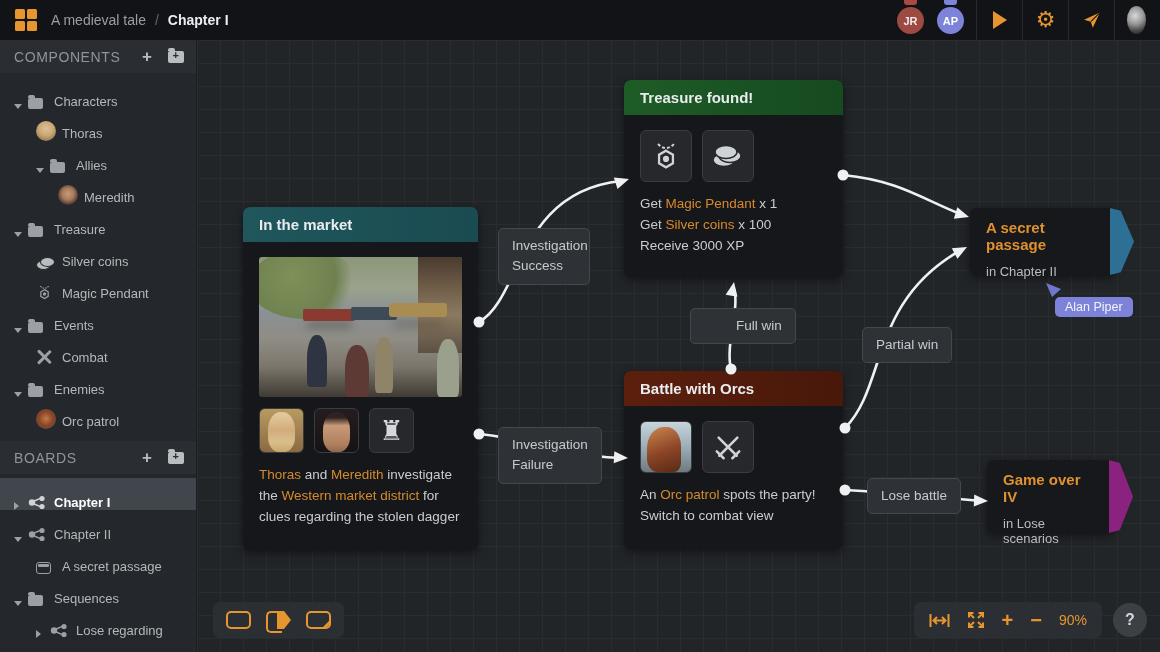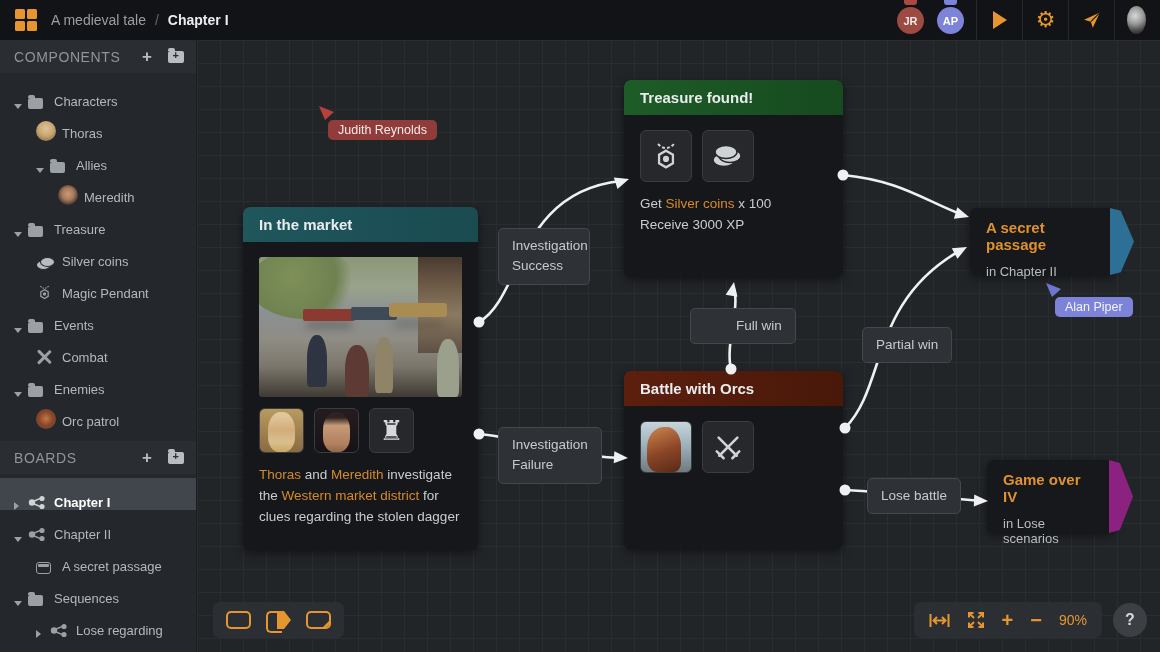--- a/index.html
+++ b/index.html
@@ -410,39 +410,44 @@
         </div>
         <div class="thumb">
           <svg width="34" height="26" viewBox="0 0 34 26">
             <ellipse cx="13" cy="17" rx="11" ry="6.5" fill="#cfd3d6" stroke="#26282b" stroke-width="1.5"></ellipse>
             <ellipse cx="19" cy="13" rx="11" ry="6.5" fill="#cfd3d6" stroke="#26282b" stroke-width="1.5"></ellipse>
             <ellipse cx="15" cy="9" rx="11" ry="6.5" fill="#cfd3d6" stroke="#26282b" stroke-width="1.5"></ellipse>
           </svg>
         </div>
       </div>
       <div class="ntext tlines">
+        <div><span>Get </span><span class="lk">Magic Pendant</span><span> x 1</span></div>
         <div><span>Get </span><span class="lk">Silver coins</span><span> x 100</span></div>
         <div>Receive 3000 XP</div>
       </div>
     </div>
   </div>
 
   <div class="node node-battle">
     <div class="node-head head-red">Battle with Orcs</div>
     <div class="node-body">
       <div class="thumbrow" style="margin-top:0;">
         <div class="thumb th-orc"></div>
         <div class="thumb">
           <svg width="30" height="30" viewBox="0 0 24 24">
             <g stroke="#cfd3d6" stroke-width="2" fill="none" stroke-linecap="round">
               <path d="M4.5,4.5 L19,19 M19.5,4.5 L5,19"></path>
               <path d="M3,15.5 L8.5,21 M21,15.5 L15.5,21"></path>
             </g>
           </svg>
         </div>
+      </div>
+      <div class="ntext tlines">
+        <div><span>An </span><span class="lk">Orc patrol</span><span> spots the party!</span></div>
+        <div>Switch to combat view</div>
       </div>
     </div>
   </div>
 
   <div class="endnode node-secret">
     <div class="etitle">A secret passage</div>
     <div class="esub">in Chapter II</div>
     <div class="jumparrow ja-blue"></div>
   </div>
 
@@ -476,26 +481,20 @@
         <circle cx="648" cy="450" r="5.5"></circle>
     </g>
   </svg>
 
   <div class="clabel lbl-inv-success">Investigation Success</div>
   <div class="clabel lbl-inv-failure">Investigation Failure</div>
   <div class="clabel lbl-full-win">Full win</div>
   <div class="clabel lbl-partial-win">Partial win</div>
   <div class="clabel lbl-lose-battle">Lose battle</div>
 
-  <div class="cursor cur-judith">
-    <svg width="17" height="16" viewBox="0 0 17 16">
-      <polygon points="1,0 16,6 7,14" fill="#b5413c"></polygon>
-    </svg>
-    <div class="pill">Judith Reynolds</div>
-  </div>
   <div class="cursor cur-alan">
     <svg width="17" height="16" viewBox="0 0 17 16">
       <polygon points="1,0 16,6 7,14" fill="#6f76cf"></polygon>
     </svg>
     <div class="pill">Alan Piper</div>
   </div>
 
   <div class="shapebar">
     <div class="tool tool-el"></div>
     <div class="tool tool-jump"></div>

